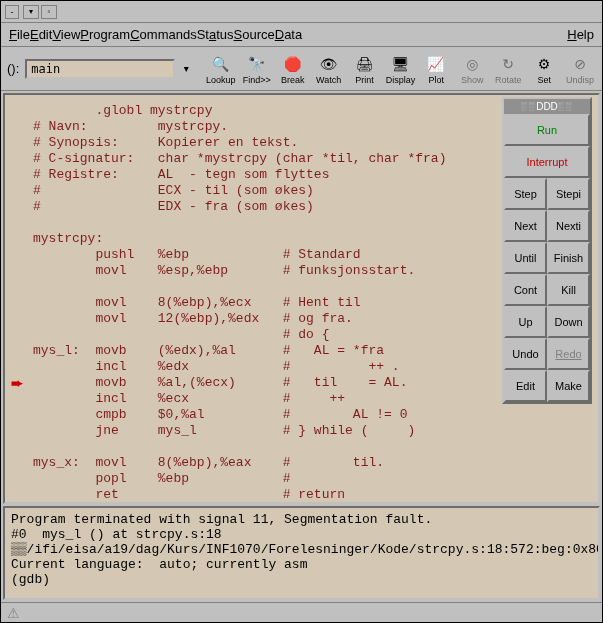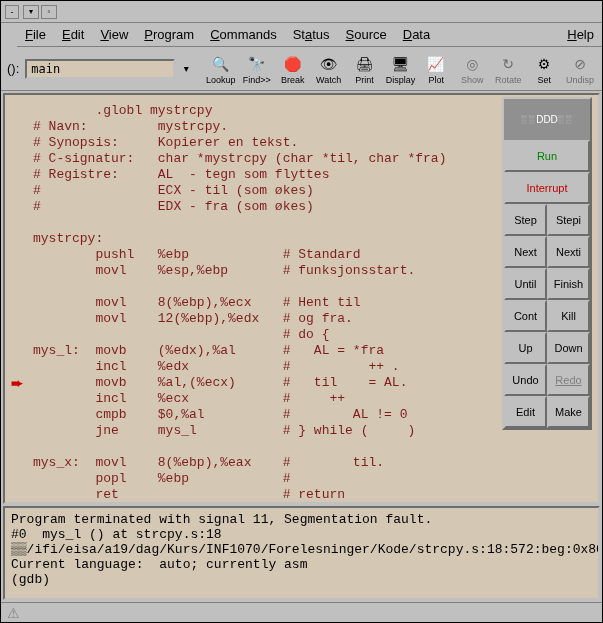--- a/index.html
+++ b/index.html
@@ -49,25 +49,23 @@
   border: 1px solid #808080;
   font-size: 8px;
   display: flex;
   align-items: center;
   justify-content: center;
 }
 .menubar {
   background: #c0c0c0;
   padding: 2px 8px;
   display: flex;
-  gap: 16px;
   height: 24px;
   align-items: center;
   border-bottom: 1px solid #808080;
-  margin-left: 16px;
 }
 .menu-item {
   font-size: 13px;
   cursor: pointer;
 }
 .menu-item .ul { text-decoration: underline; }
 .menu-spacer { flex: 1; }
 .toolbar-row {
   display: flex;
   align-items: center;
@@ -140,21 +138,21 @@
   right: 6px;
   width: 90px;
   background: #c0c0c0;
   border: 2px outset #c0c0c0;
 }
 .cmd-title {
   background: #909090;
   color: #fff;
   font-size: 10px;
   text-align: center;
-  padding: 15px;
+  padding: 2px;
   display: flex;
   align-items: center;
   justify-content: center;
   gap: 0;
 }
 .cmd-title .dots { letter-spacing: 2px; font-size: 8px; color: #ddd; }
 .cmd-row { display: flex; }
 .cmd-btn {
   flex: 1;
   font-size: 11px;

